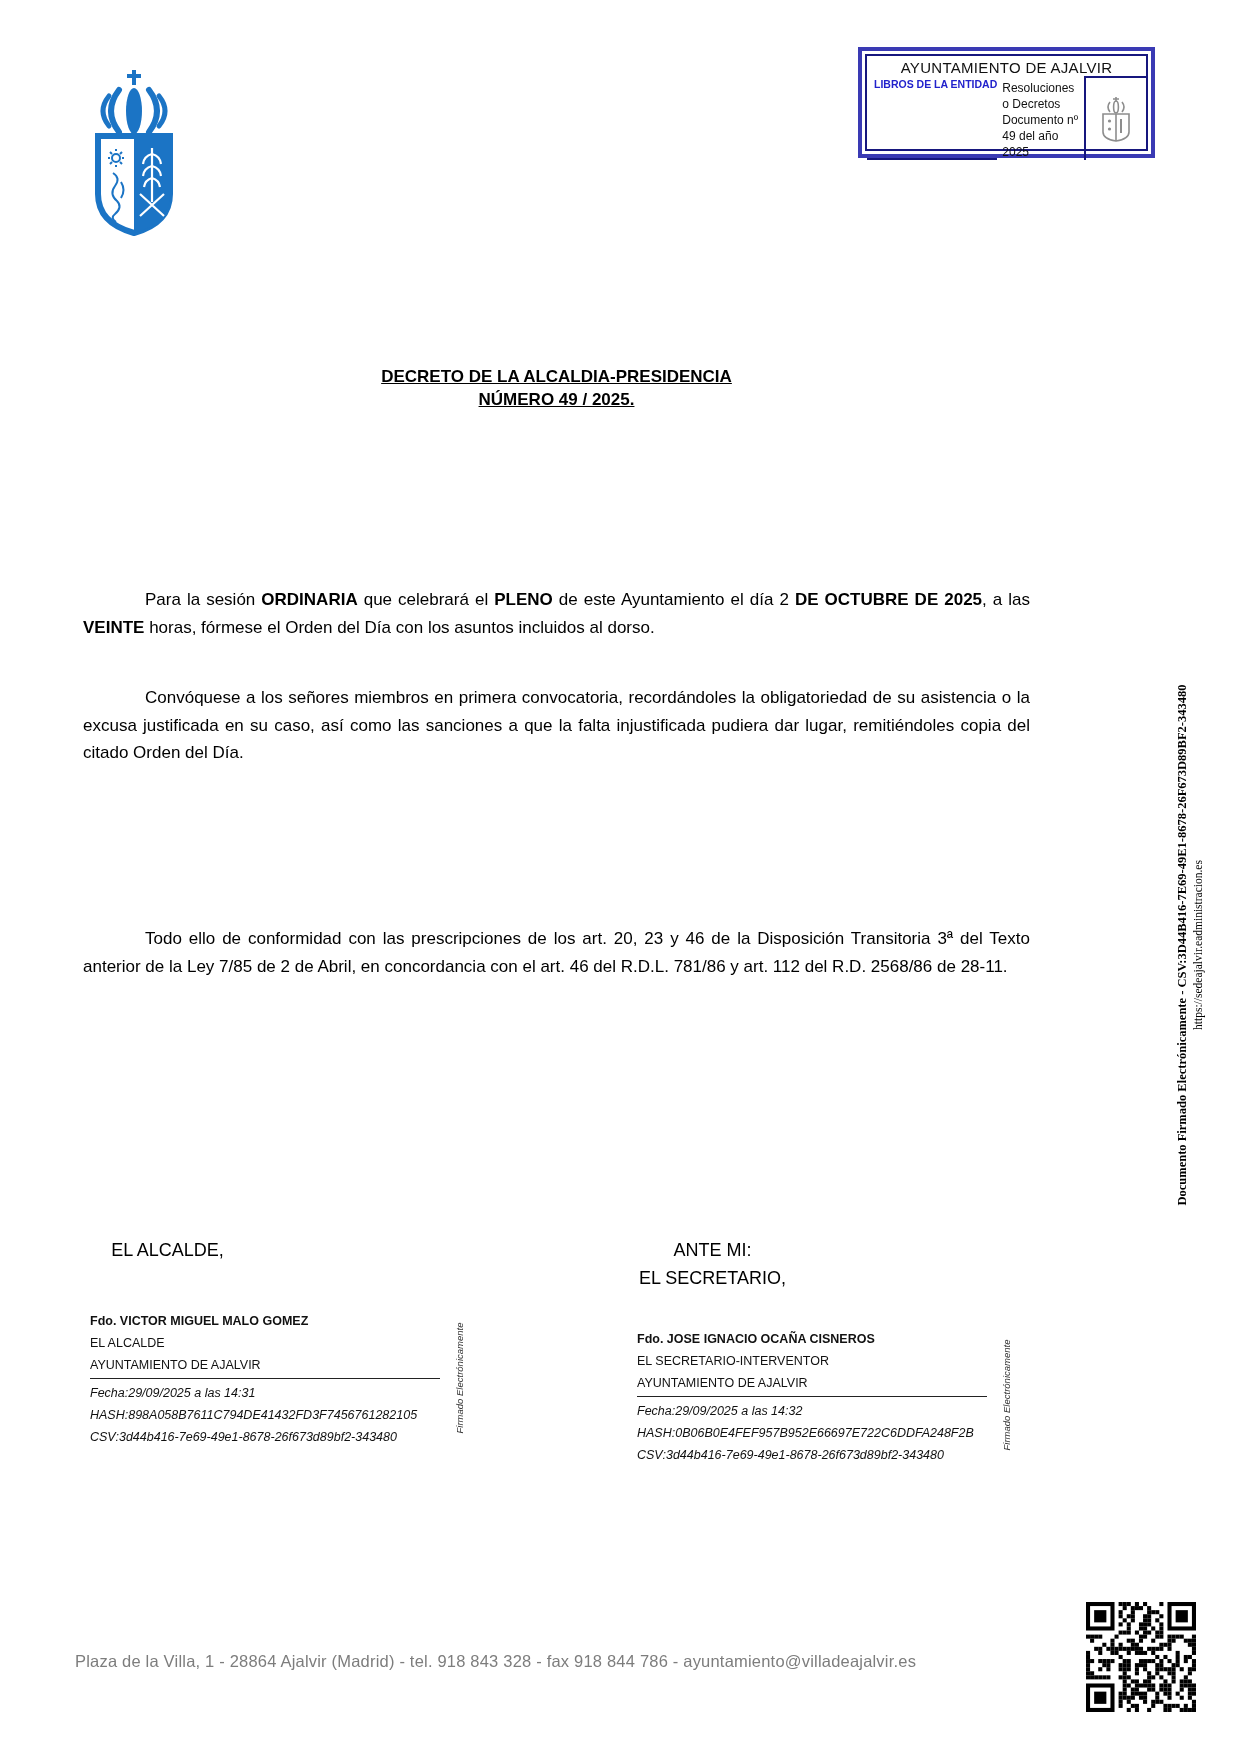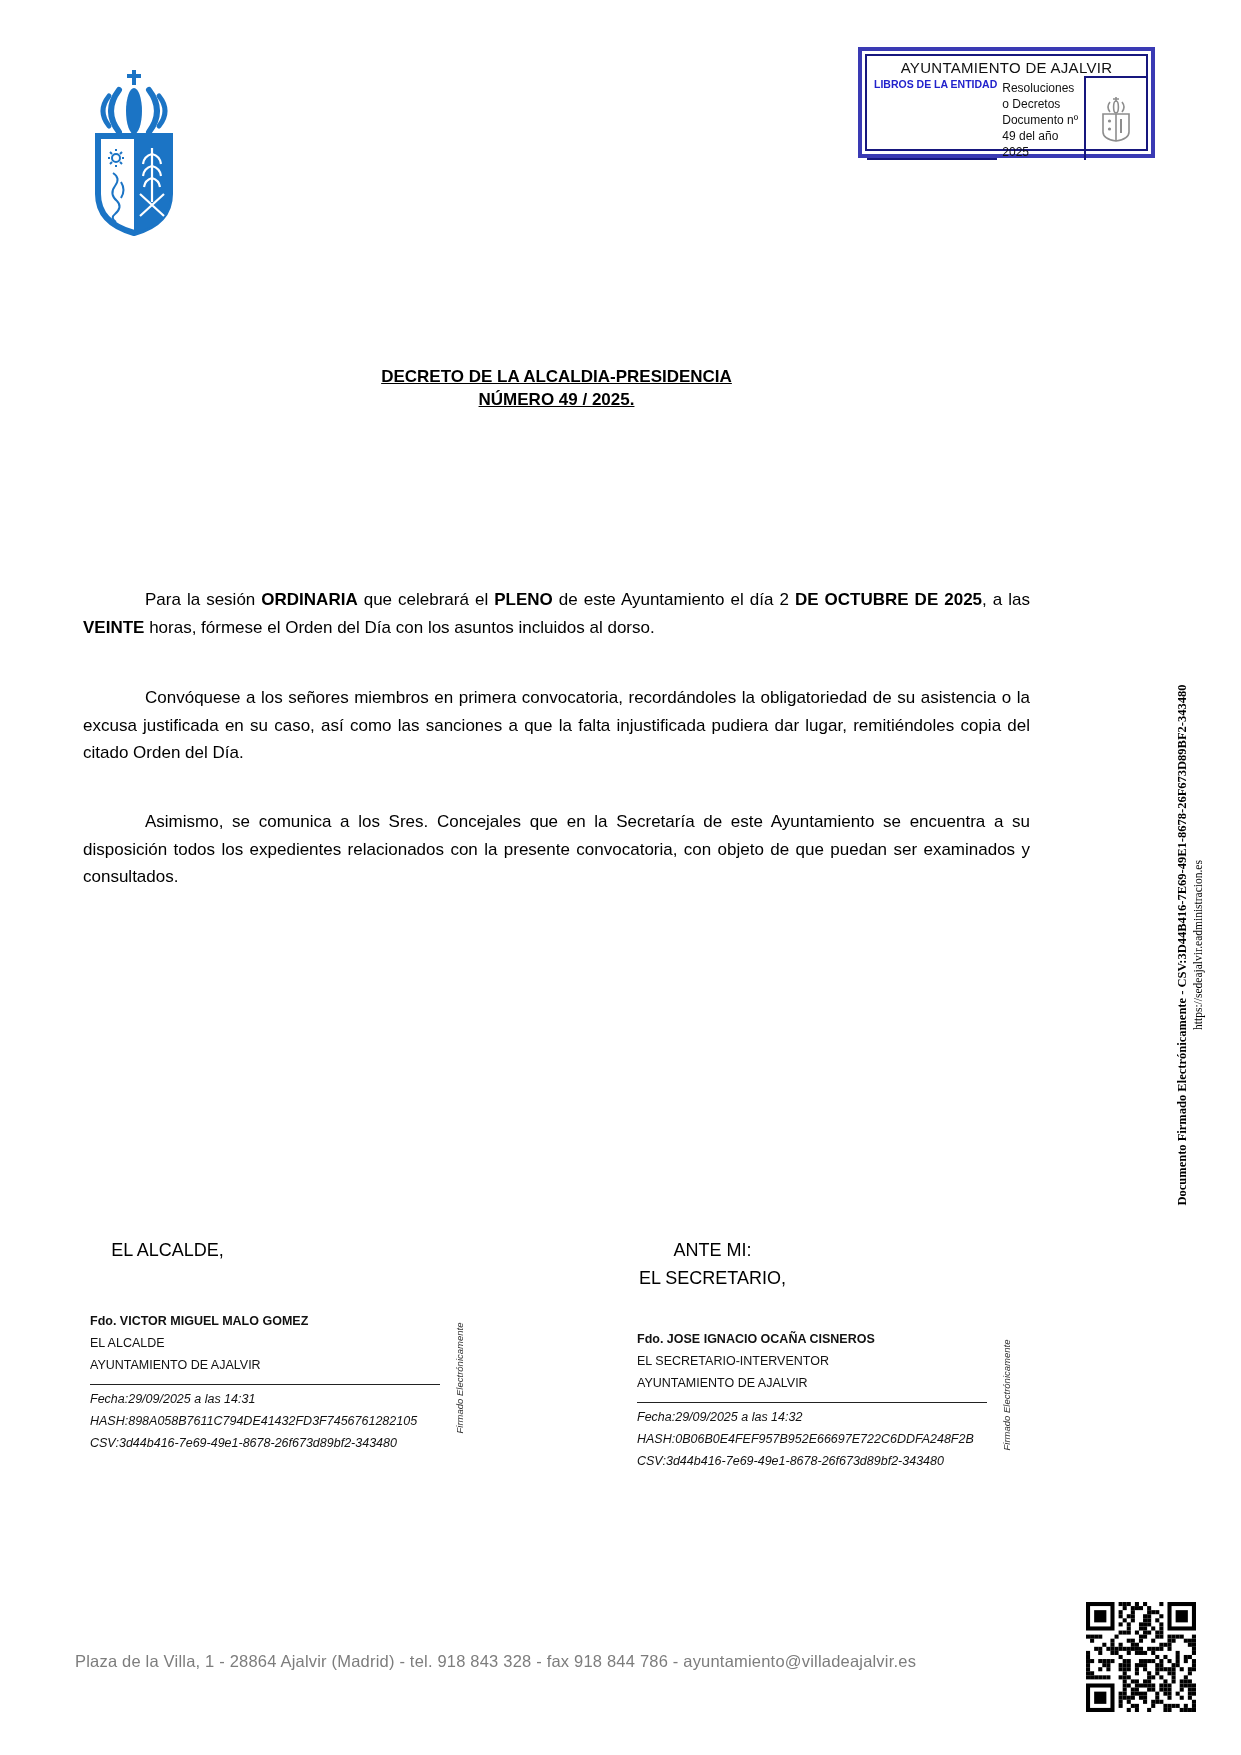--- a/index.html
+++ b/index.html
@@ -49,21 +49,21 @@
 
   
   .sig-header { position:absolute; font-size:18px; line-height:28px; text-align:center; white-space:nowrap; }
   .sig-header.left { left:85px; width:165px; top:1236px; }
   .sig-header.right { left:610px; width:205px; top:1236px; }
 
   
   .sig-block { position:absolute; width:350px; font-size:12.5px; line-height:22px; color:#111; }
   .sig-block.alcalde { left:90px; top:1310px; }
   .sig-block.secretario { left:637px; top:1328px; }
-  .sig-ident { border-bottom:1.5px solid #222; padding-bottom:8px; }
+  .sig-ident { border-bottom:1.5px solid #222; padding-bottom:2px; }
   .sig-name { font-weight:bold; }
   .sig-meta { font-style:italic; padding-top:3px; }
   .vtext { position:absolute; white-space:nowrap; transform:rotate(-90deg); text-align:center; }
   .firmado-label { width:300px; font-size:9.5px; font-style:italic; color:#333; line-height:14px; }
   .firmado-left { left:310px; top:1371px; }
   .firmado-right { left:857px; top:1388px; }
 
   
   .side-margin { left:880px; top:929px; width:620px; font-family:"Liberation Serif", serif; line-height:16px; }
   .side-line1 { font-weight:bold; font-size:12.5px; }
@@ -142,21 +142,21 @@
     </div>
   </div>
 
   <div class="decree-title">
     <div>DECRETO DE LA ALCALDIA-PRESIDENCIA</div>
     <div>NÚMERO 49 / 2025.</div>
   </div>
 
   <p class="par p1"><span>Para la sesión </span><b>ORDINARIA</b><span> que celebrará el </span><b>PLENO</b><span> de este Ayuntamiento el día 2 </span><b>DE OCTUBRE DE 2025</b><span>, a las </span><b>VEINTE</b><span> horas, fórmese el Orden del Día con los asuntos incluidos al dorso.</span></p>
   <p class="par p2">Convóquese a los señores miembros en primera convocatoria, recordándoles la obligatoriedad de su asistencia o la excusa justificada en su caso, así como las sanciones a que la falta injustificada pudiera dar lugar, remitiéndoles copia del citado Orden del Día.</p>
-  <p class="par p3">Asimismo, se comunica a los Sres. Concejales que en la Secretaría de este Ayuntamiento se encuentra a su disposición todos los expedientes relacionados con la presente convocatoria, con objeto de que puedan ser examinados y consultados.</p>
+  <p class="par p4">Todo ello de conformidad con las prescripciones de los art. 20, 23 y 46 de la Disposición Transitoria 3ª del Texto anterior de la Ley 7/85 de 2 de Abril, en concordancia con el art. 46 del R.D.L. 781/86 y art. 112 del R.D. 2568/86 de 28-11.</p>
 
   <div class="sig-header left">EL ALCALDE,</div>
   <div class="sig-header right">
     <div>ANTE MI:</div>
     <div>EL SECRETARIO,</div>
   </div>
 
   <div class="sig-block alcalde">
     <div class="sig-ident">
       <div class="sig-name">Fdo. VICTOR MIGUEL MALO GOMEZ</div>

